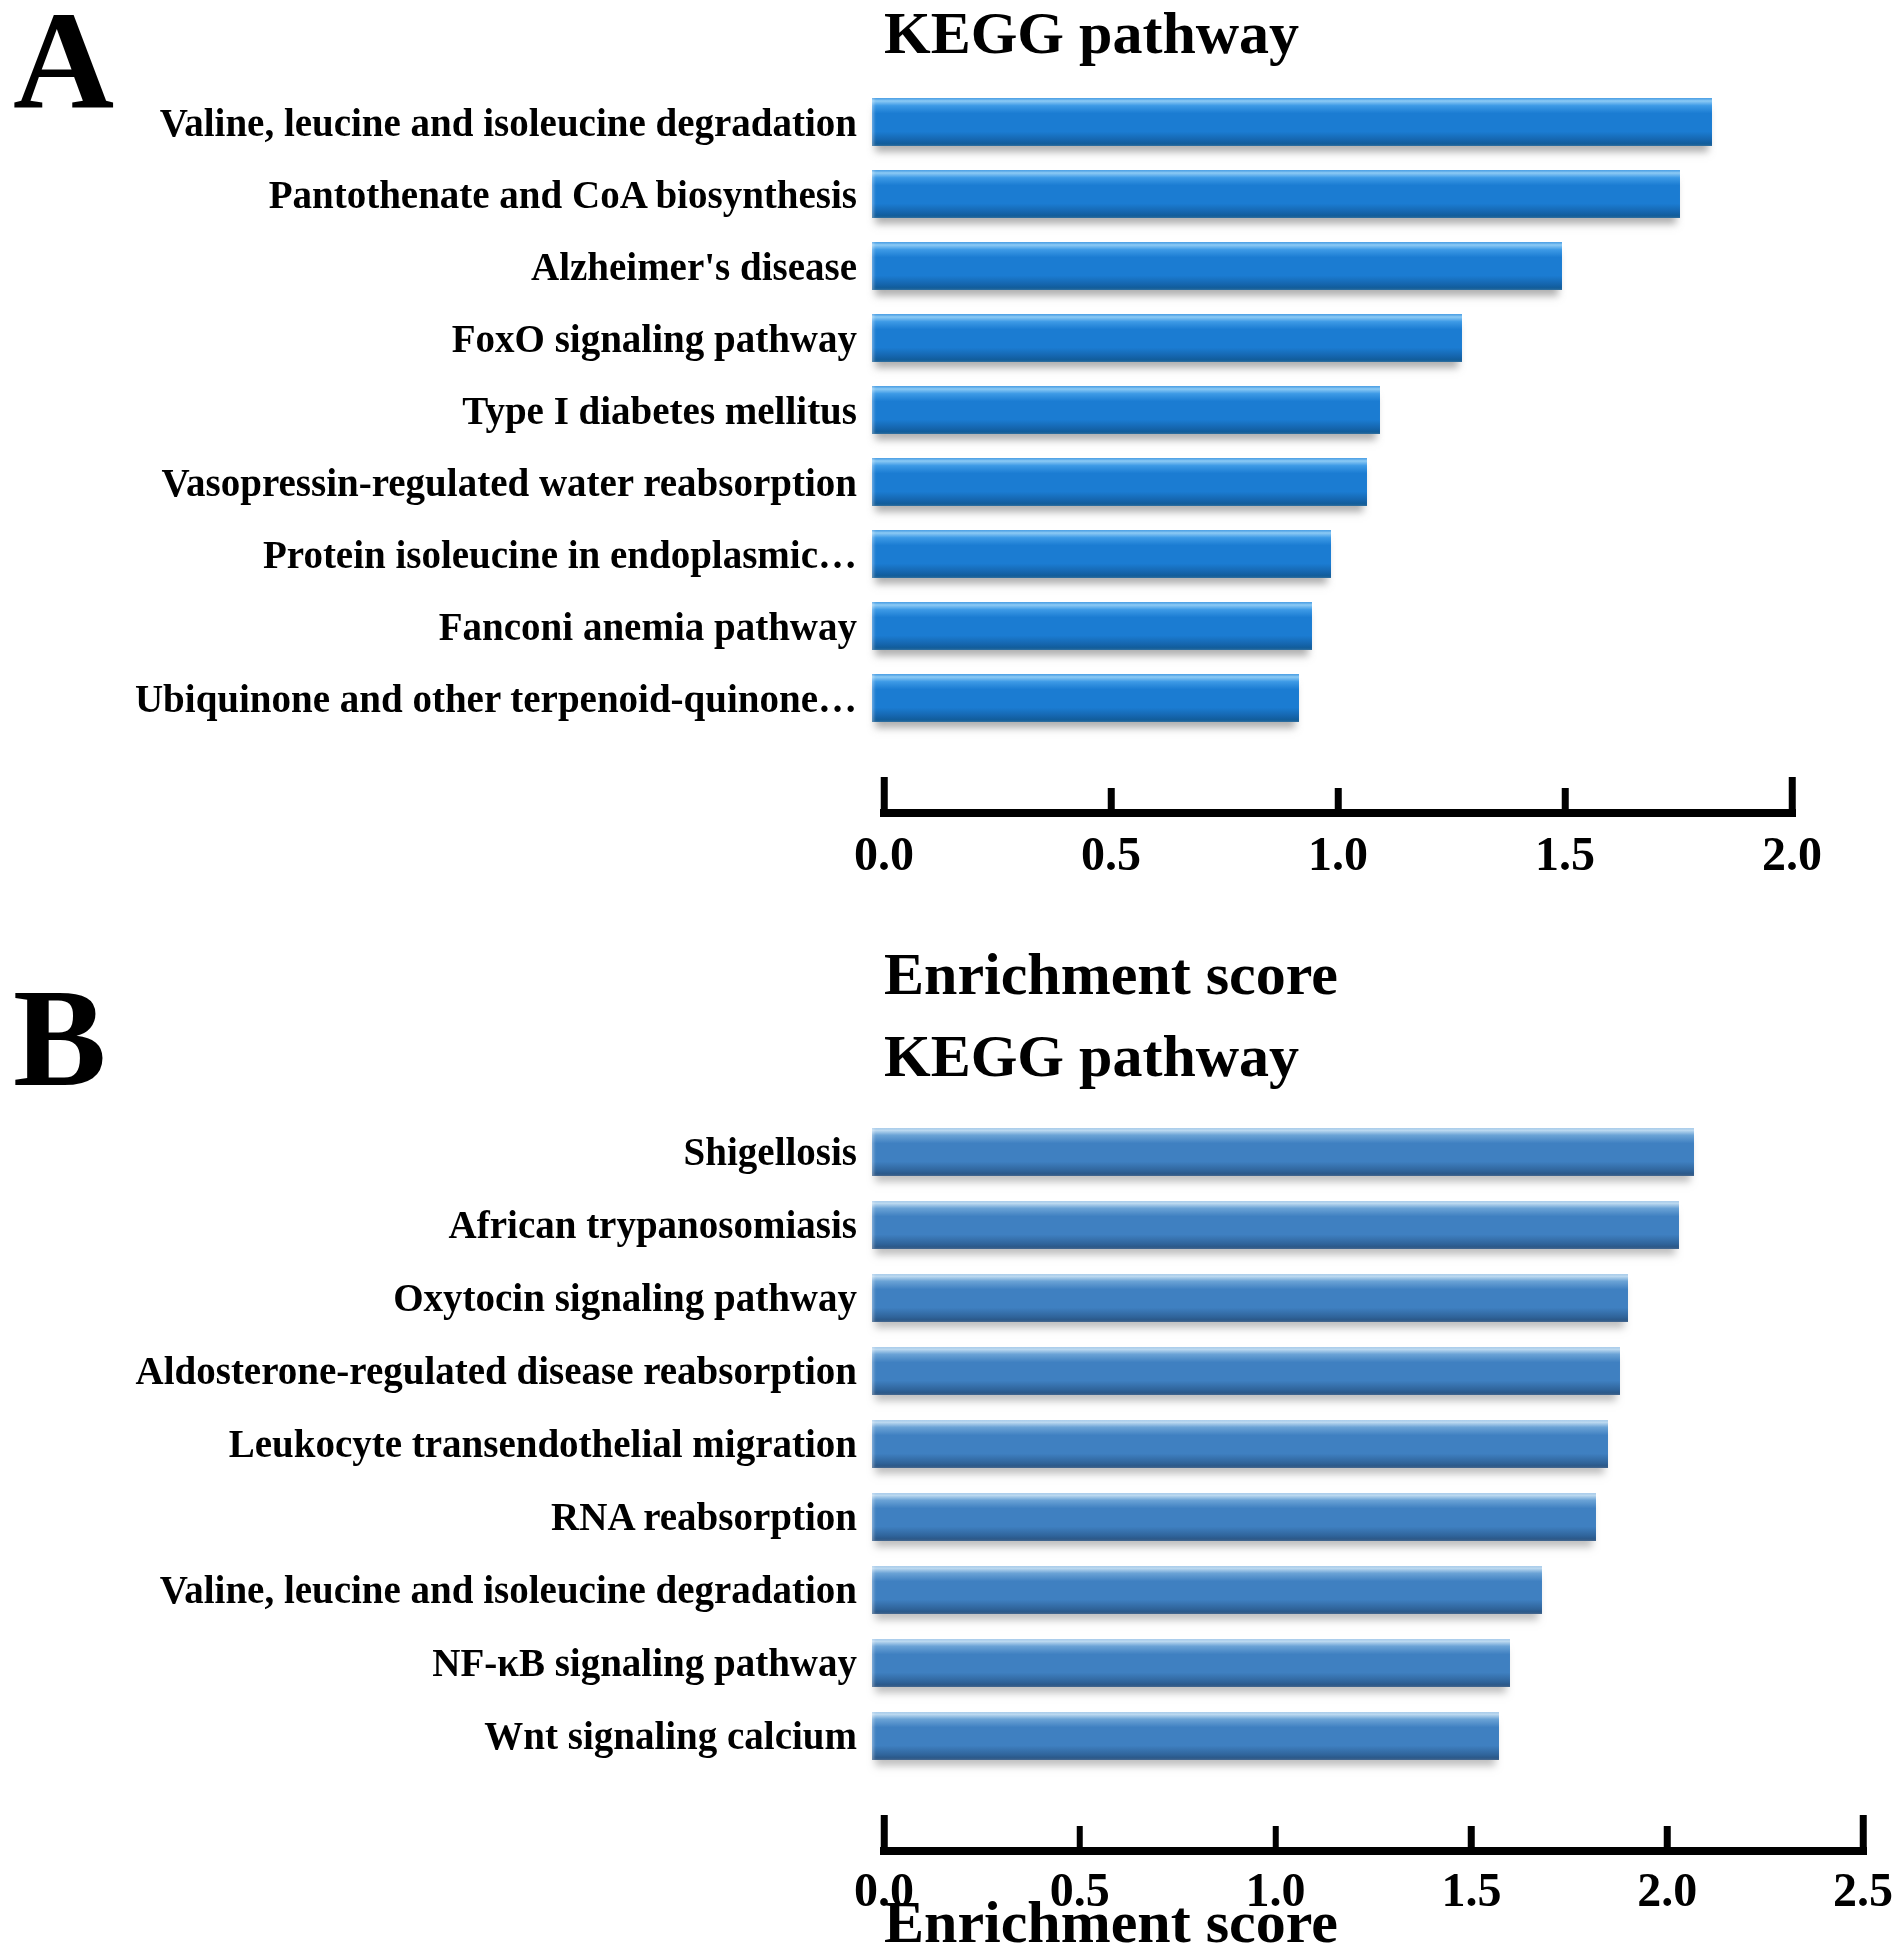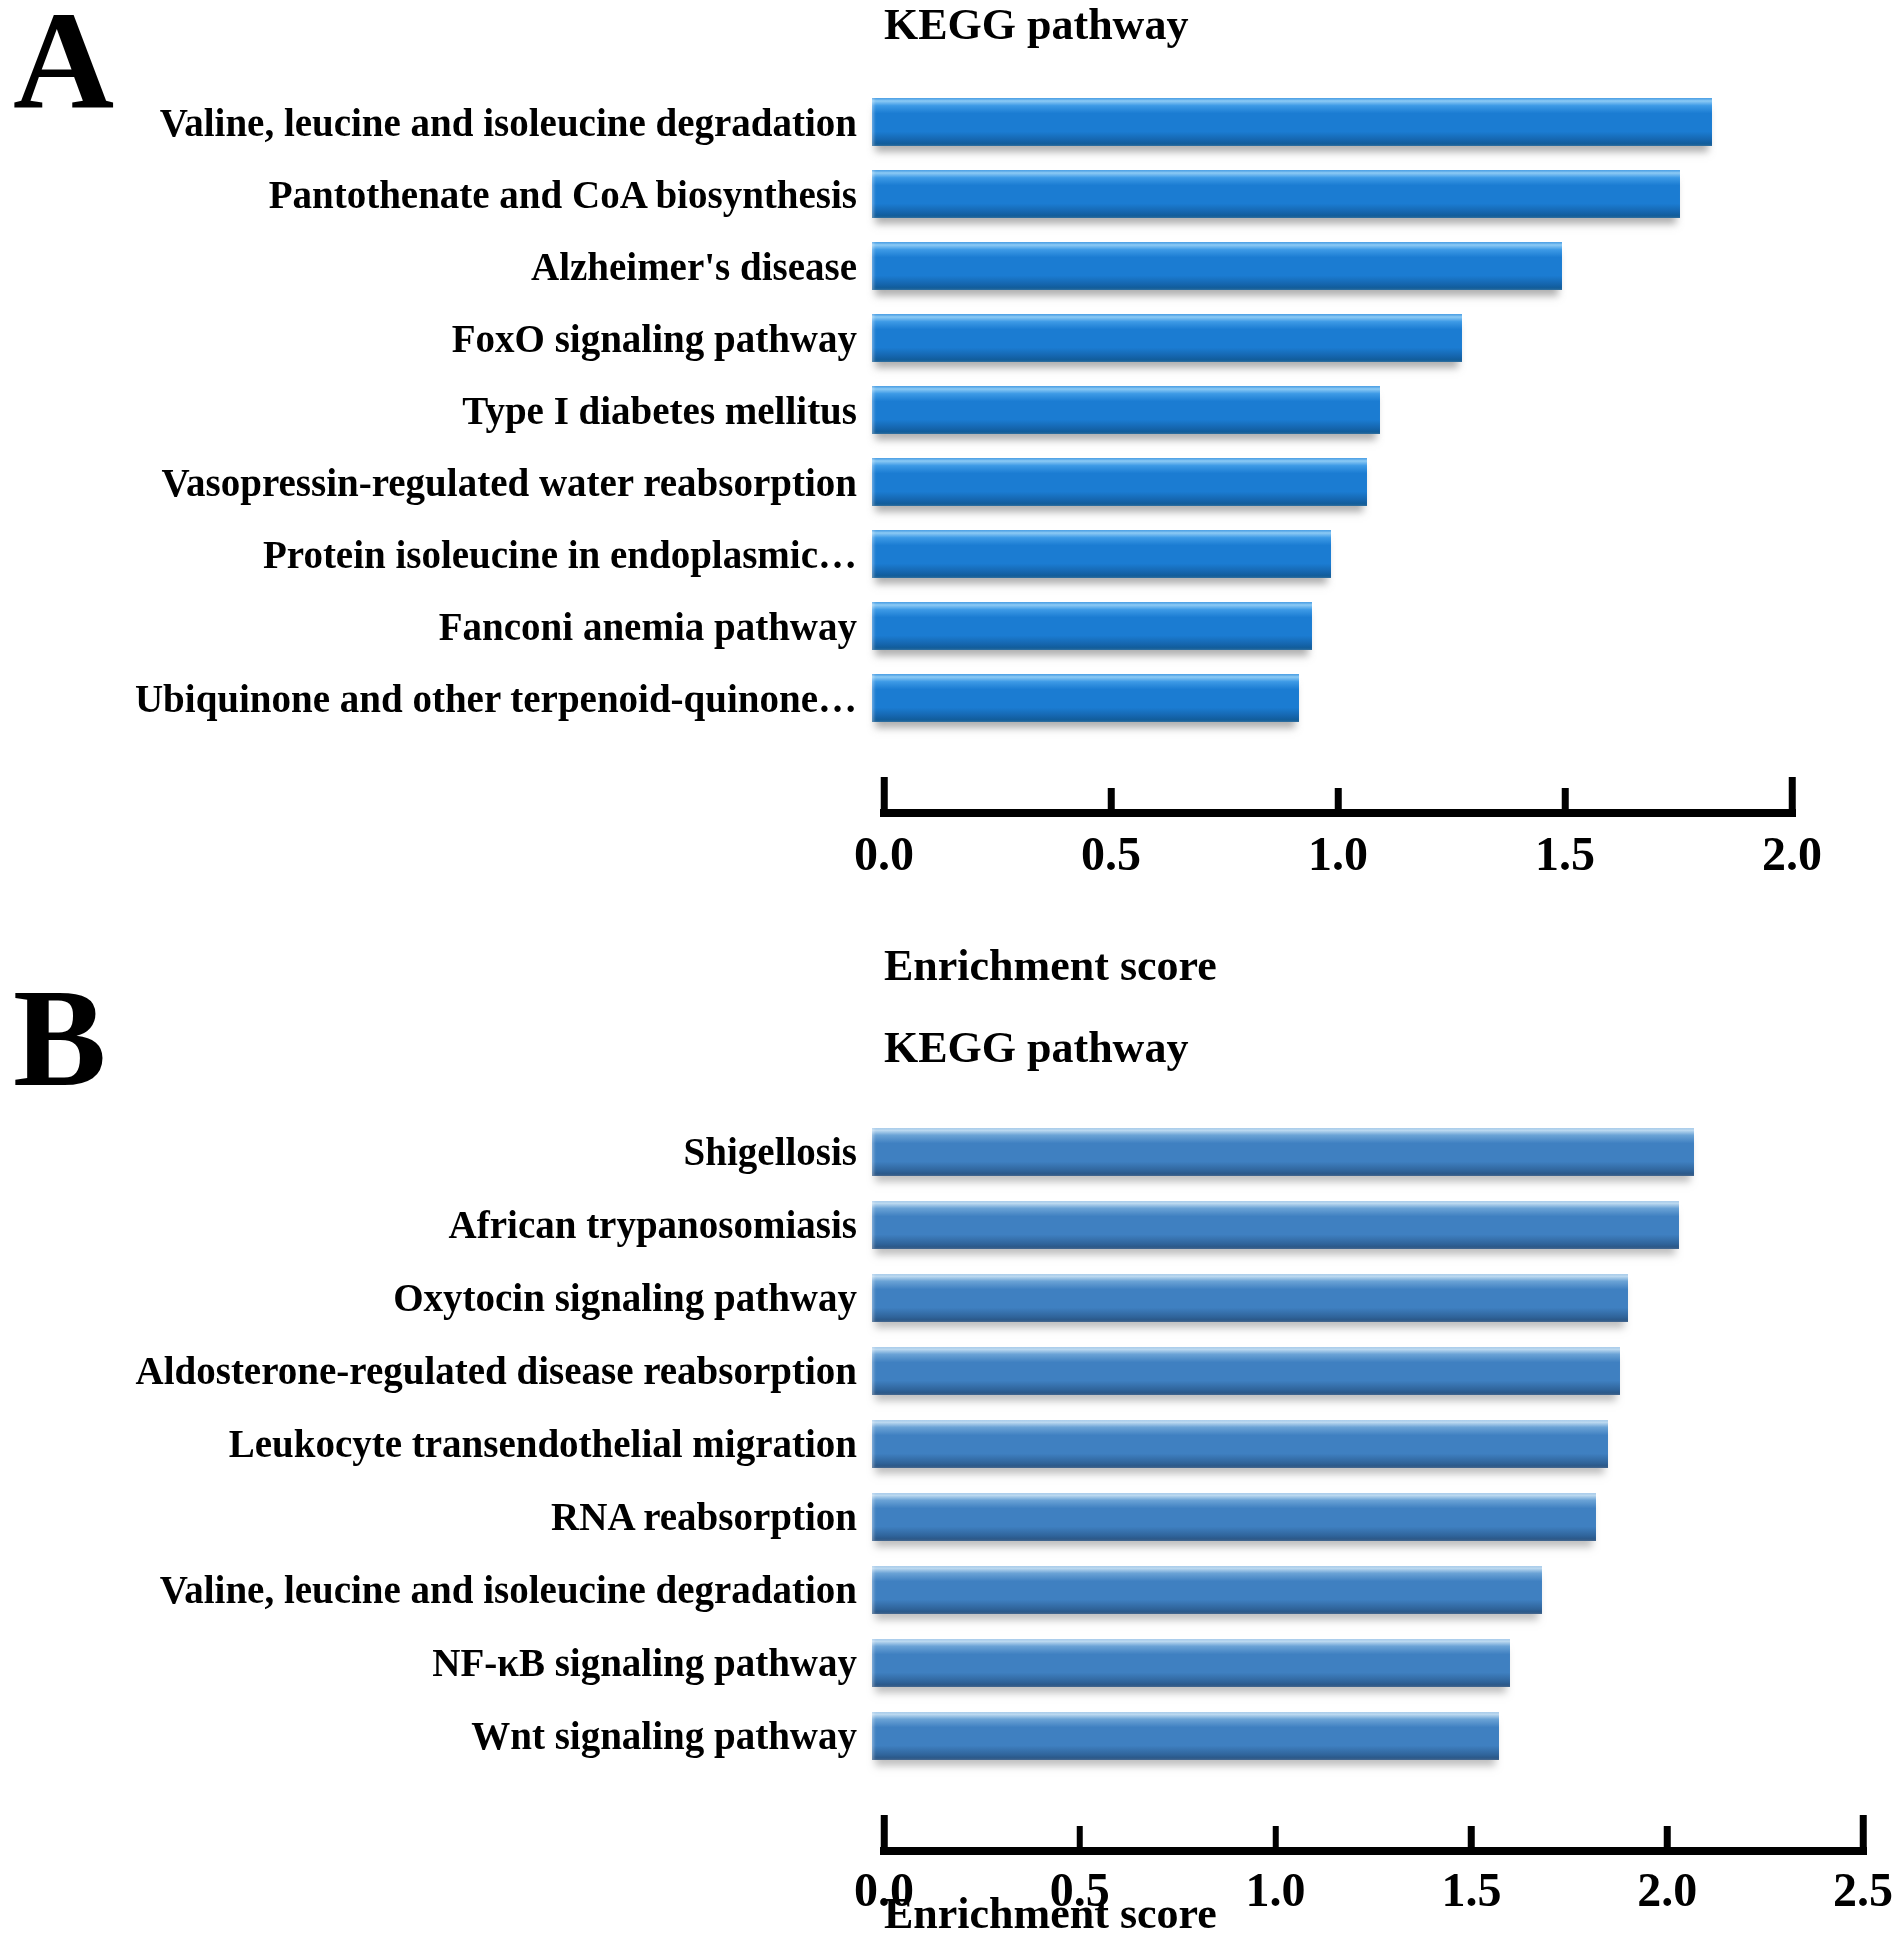--- a/index.html
+++ b/index.html
@@ -24,21 +24,21 @@
     font-size: 140px;
     line-height: 1;
     font-weight: bold;
   }
   #panelA-letter { top: -9.3px; }
   #panelB-letter { top: 968px; }
 
   .chart-title, .x-label {
     position: absolute;
     left: 884px;
-    font-size: 44px;
+    font-size: 60px;
     line-height: 1.05;
     font-weight: bold;
     white-space: nowrap;
   }
   #chartA .chart-title { top: 1.9px; }
   #chartA .x-label     { top: 943px; }
   #chartB .chart-title { top: 1025px; }
   #chartB .x-label     { top: 1891px; }
 
   .rows { position: absolute; left: 0; }
@@ -257,21 +257,21 @@
             <div class="bar bar-b" style="width: 68.4%;"></div>
           </div>
         </div>
         <div class="row">
           <div class="cat-label">NF-κB signaling pathway</div>
           <div class="track">
             <div class="bar bar-b" style="width: 65.2%;"></div>
           </div>
         </div>
         <div class="row">
-          <div class="cat-label">Wnt signaling pathway</div>
+          <div class="cat-label">Wnt signaling calcium</div>
           <div class="track">
             <div class="bar bar-b" style="width: 64%;"></div>
           </div>
         </div>
       </div>
     <div class="axis">
       <div class="axis-line"></div>
     <div class="tick tick-end" style="left: 0%;"></div>
         <div class="tick" style="left: 20%;"></div>
         <div class="tick" style="left: 40%;"></div>

